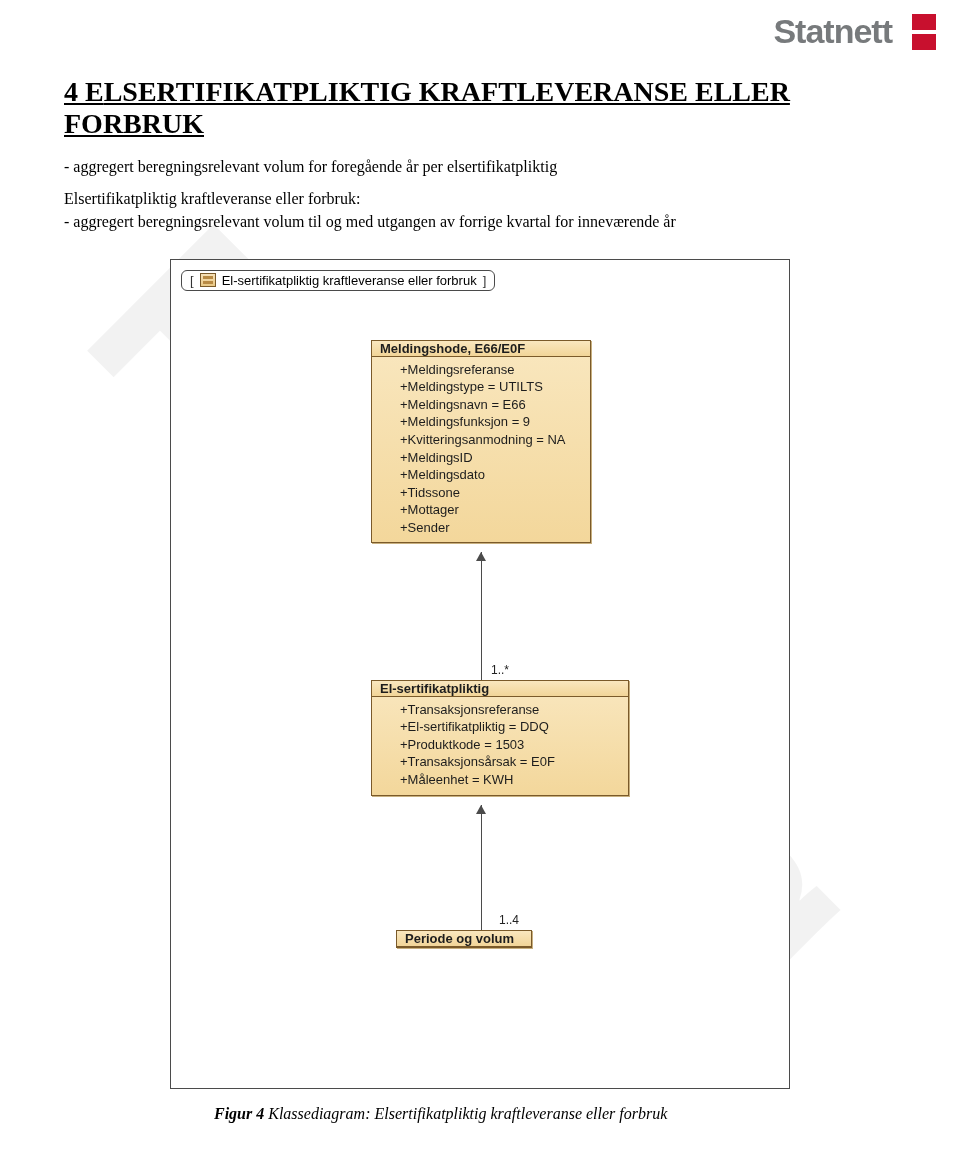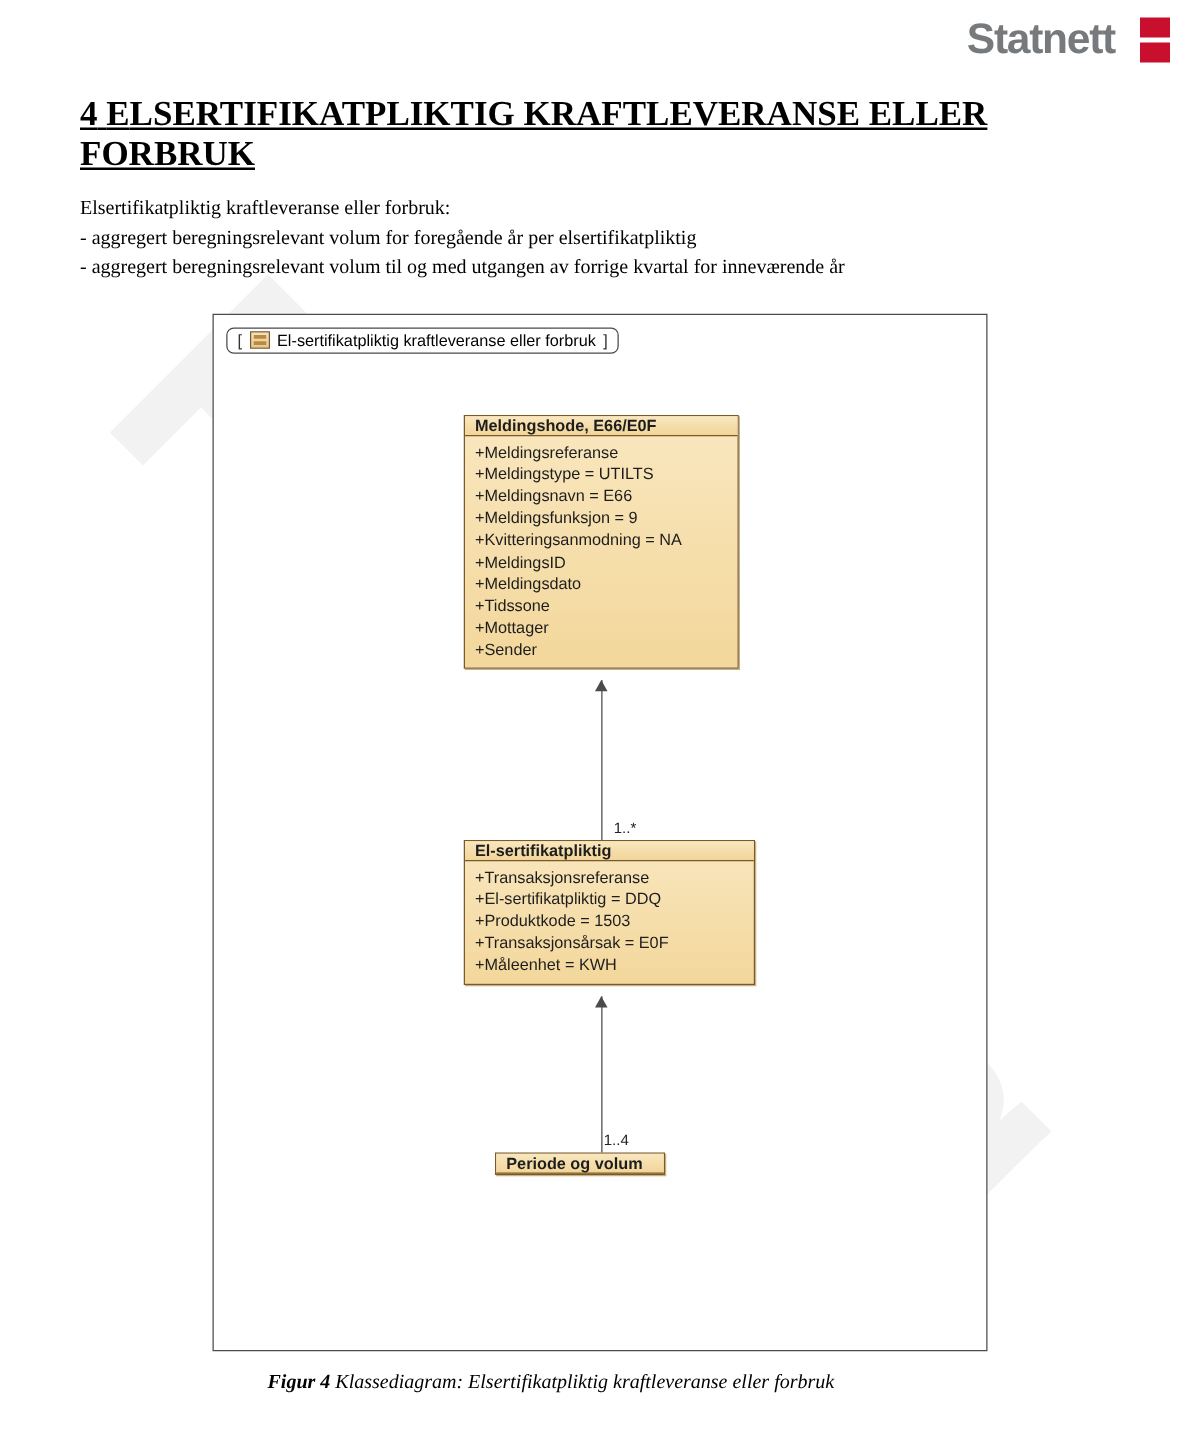--- a/index.html
+++ b/index.html
@@ -93,21 +93,21 @@
     box-shadow: 1px 1px 0 #c8b07f;
   }
   .class-title {
     border-bottom: 1px solid #7a5a2a;
     font-weight: bold;
     padding: 0 8px;
     background: linear-gradient(#f9e7bf,#f2d598);
     white-space: nowrap;
   }
   .class-attrs { padding: 4px 8px 6px 8px; }
-  .class-attrs div { white-space: nowrap; line-height: 1.35; }
+  .class-attrs div { white-space: nowrap; line-height: 1.35; margin-left: 20px; }
 
   .connector {
     position: absolute;
     width: 0;
     border-left: 1px solid #4b4b4b;
   }
   .arrowhead {
     position: absolute;
     width: 0; height: 0;
     border-left: 5px solid transparent;
@@ -160,22 +160,22 @@
   </span>
 </div>
 
 <div class="content">
 
   <h2 class="section-heading">
     <span class="heading-num">4</span>
     <span>E</span><span class="sec-rest">LSERTIFIKATPLIKTIG KRAFTLEVERANSE ELLER FORBRUK</span>
   </h2>
 
+  <p class="body">- aggregert beregningsrelevant volum for foregående år per elsertifikatpliktig</p>
   <p class="body first">Elsertifikatpliktig kraftleveranse eller forbruk:</p>
-  <p class="body">- aggregert beregningsrelevant volum for foregående år per elsertifikatpliktig</p>
   <p class="body">- aggregert beregningsrelevant volum til og med utgangen av forrige kvartal for inneværende år</p>
 
   <div class="diagram-panel">
 
     <div class="tab">
       <span class="bracket">[</span>
       <span class="tab-icon"></span>
       <span>El-sertifikatpliktig kraftleveranse eller forbruk</span>
       <span class="bracket">]</span>
     </div>
@@ -193,34 +193,34 @@
         <div>+Tidssone</div>
         <div>+Mottager</div>
         <div>+Sender</div>
       </div>
     </div>
 
     <div class="connector" style="left:310px; top:292px; height:128px;"></div>
     <div class="arrowhead" style="left:305px; top:292px;"></div>
     <div class="mult" style="left:320px; top:403px;">1..*</div>
 
-    <div class="class-box" style="left:200px; top:420px; width:233px;">
+    <div class="class-box" style="left:200px; top:420px; width:258px;">
       <div class="class-title">El-sertifikatpliktig</div>
       <div class="class-attrs">
         <div>+Transaksjonsreferanse</div>
         <div>+El-sertifikatpliktig = DDQ</div>
         <div>+Produktkode = 1503</div>
         <div>+Transaksjonsårsak = E0F</div>
         <div>+Måleenhet = KWH</div>
       </div>
     </div>
 
     <div class="connector" style="left:310px; top:545px; height:125px;"></div>
     <div class="arrowhead" style="left:305px; top:545px;"></div>
-    <div class="mult" style="left:312px; top:653px;">1..4</div>
+    <div class="mult" style="left:328px; top:653px;">1..4</div>
 
     <div class="class-box" style="left:225px; top:670px; width:136px;">
       <div class="class-title">Periode og volum</div>
     </div>
 
   </div>
 
   <p class="caption">
     <b>Figur 4</b><span> Klassediagram: Elsertifikatpliktig kraftleveranse eller forbruk</span>
   </p>

